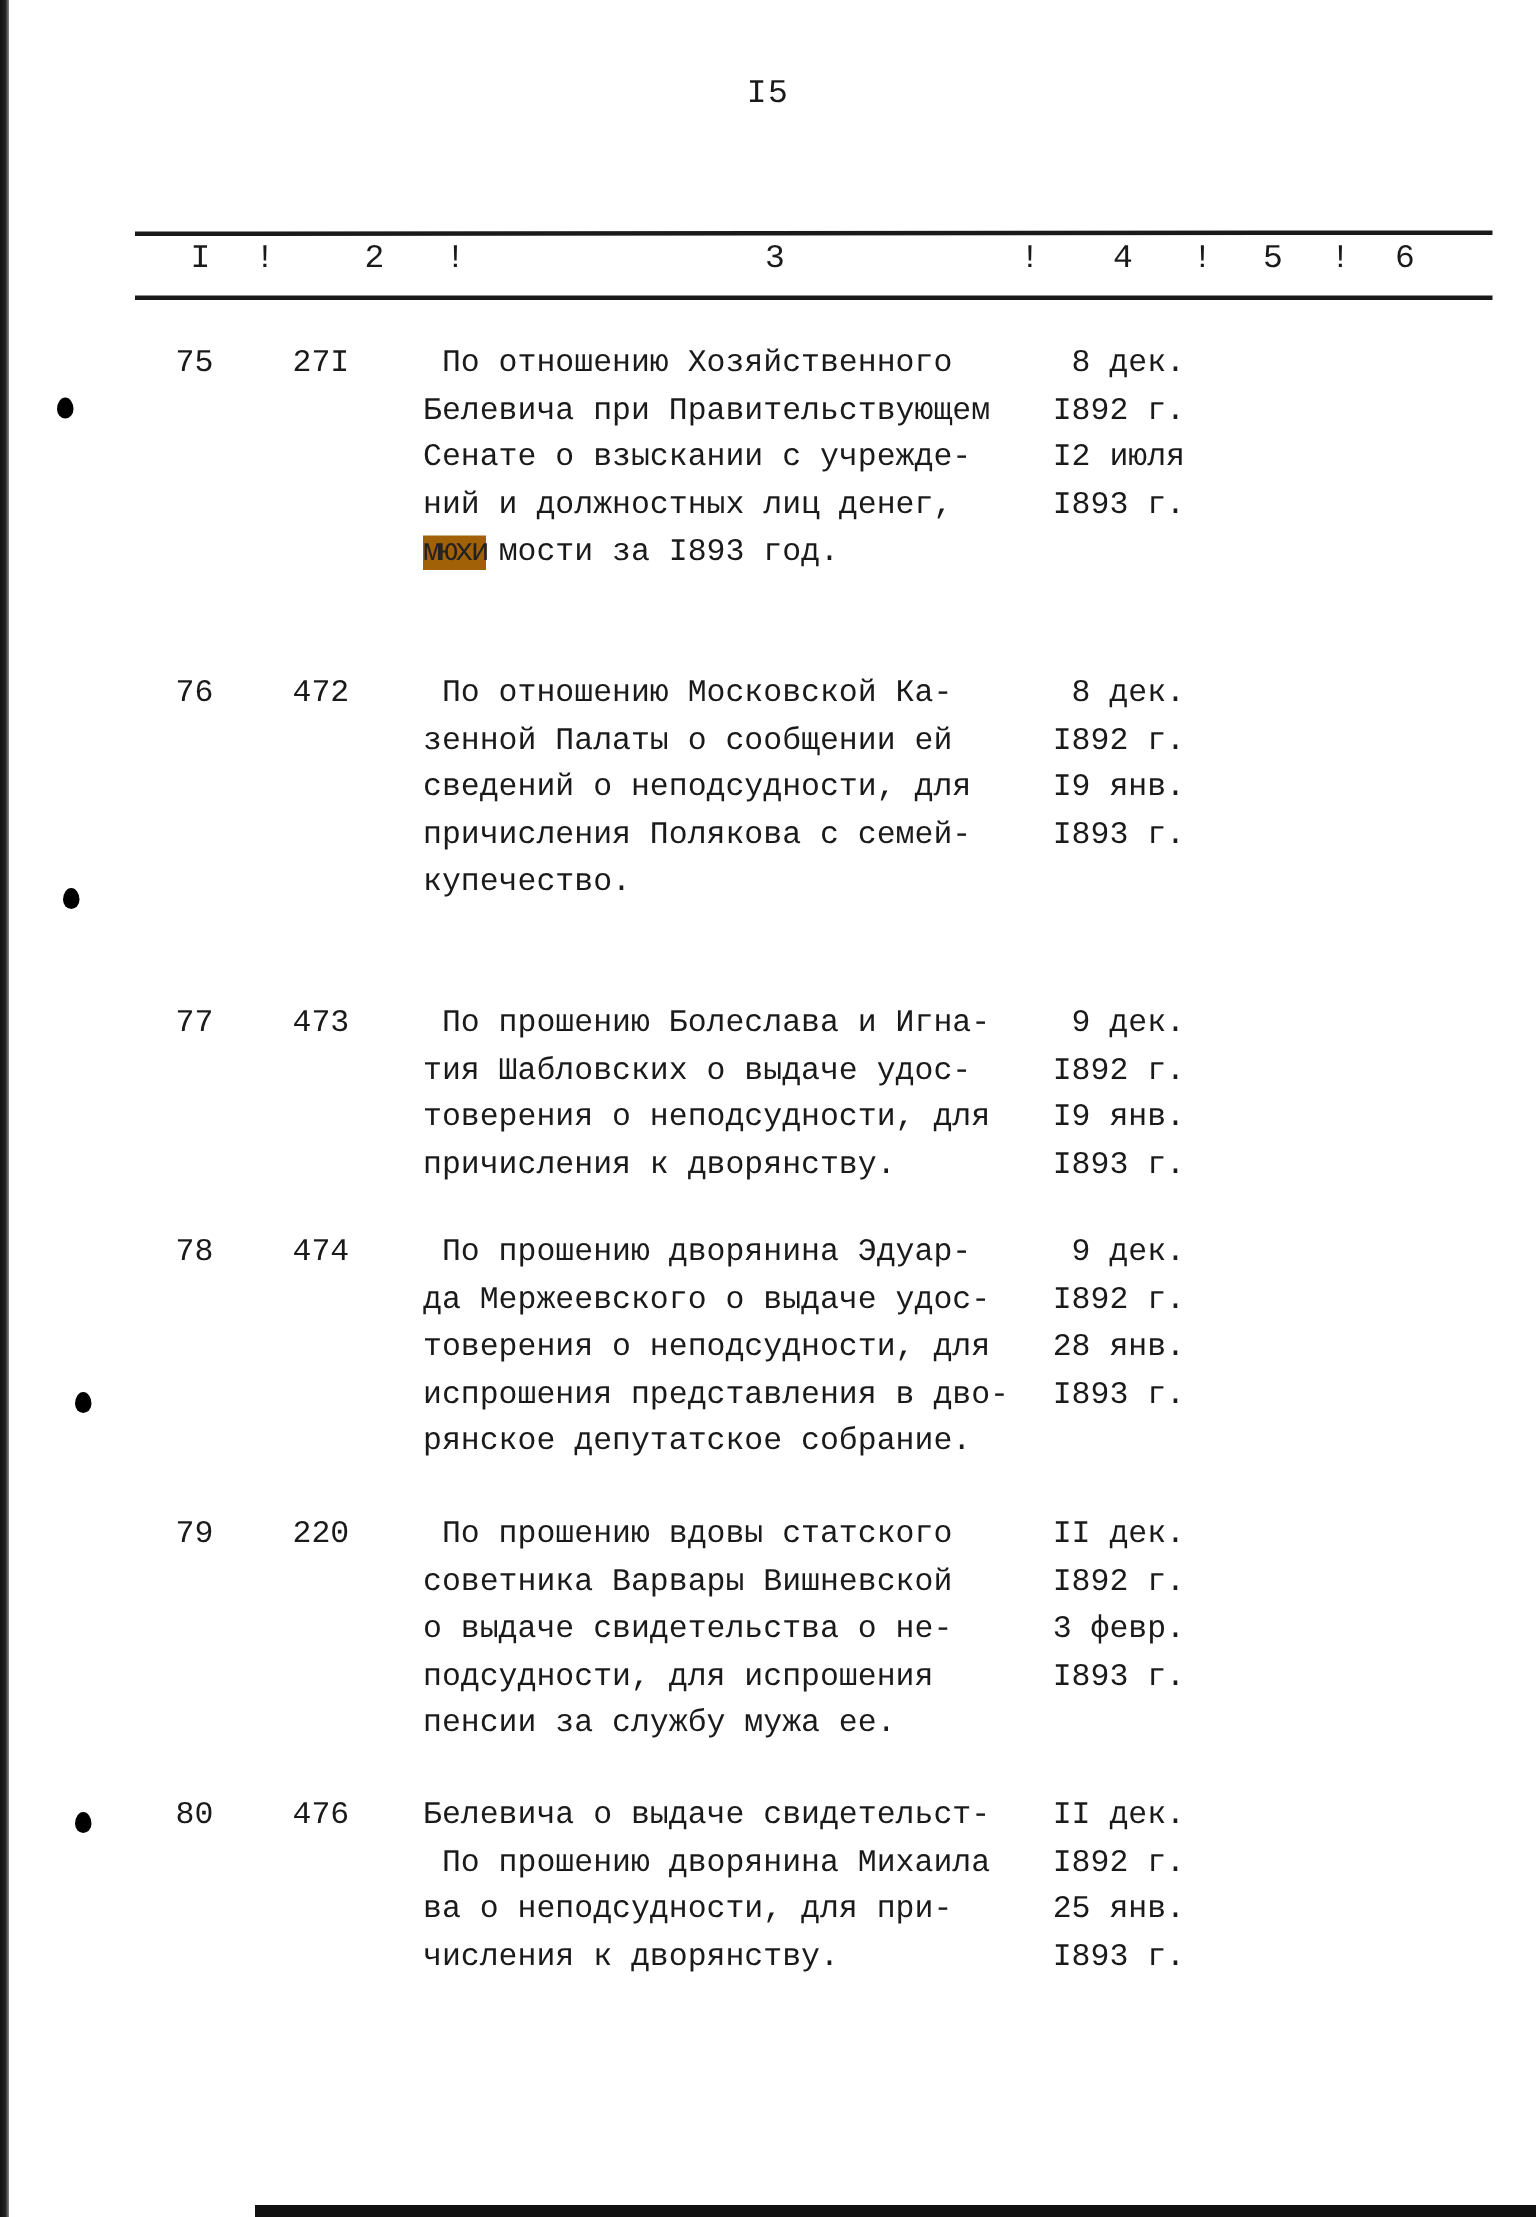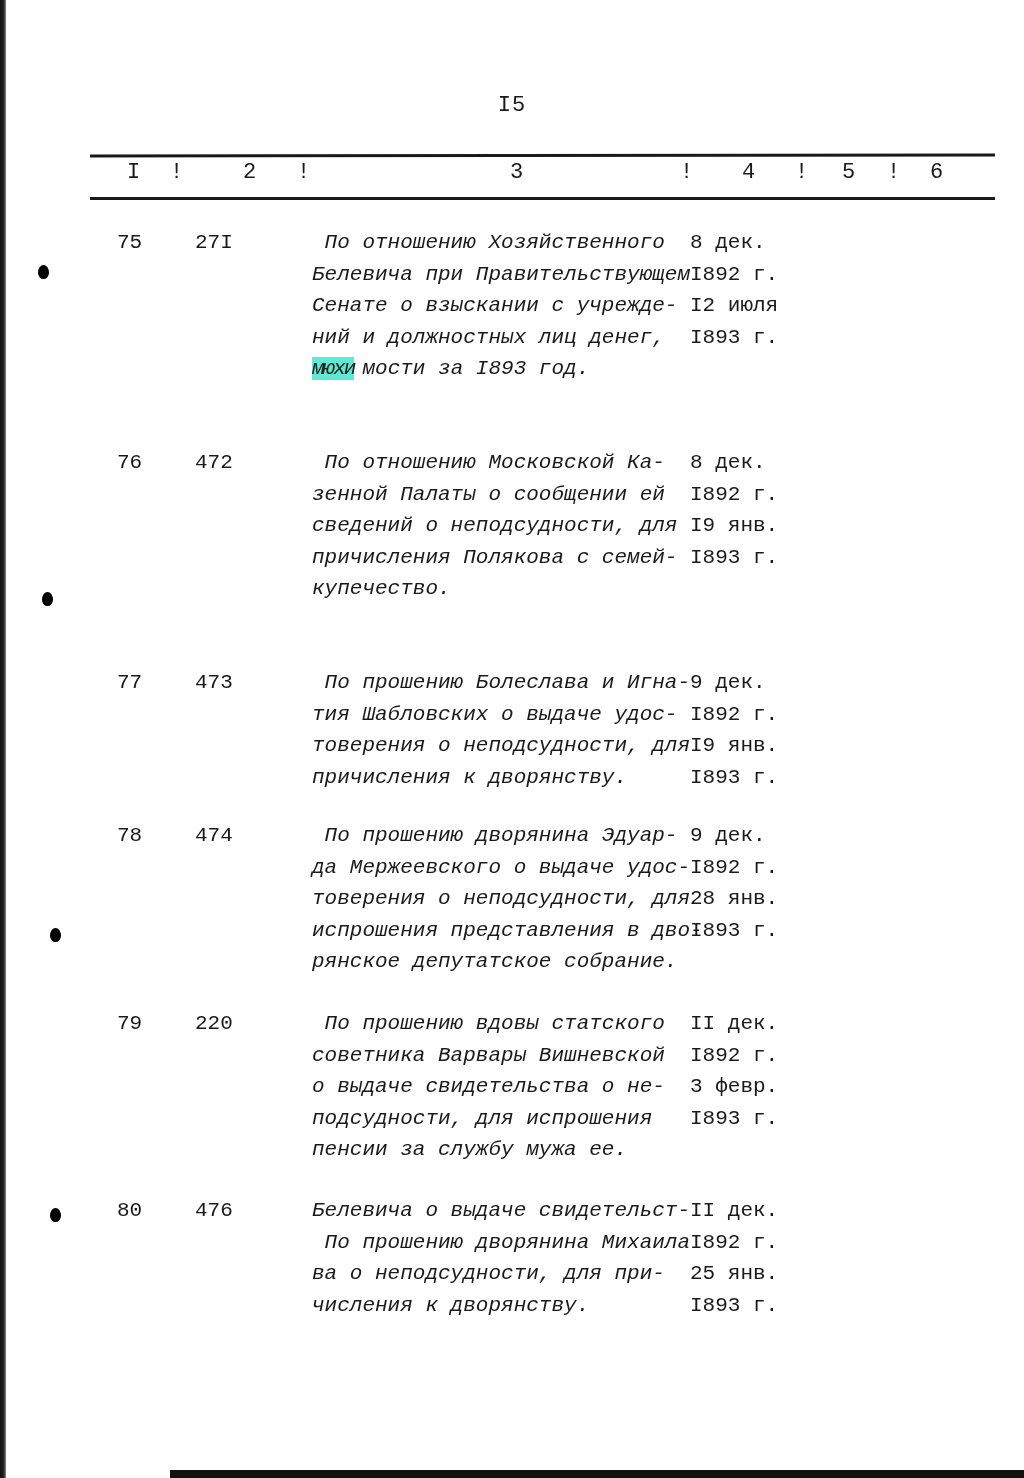--- a/index.html
+++ b/index.html
@@ -14,34 +14,34 @@
   }
   .bottom-edge {
     position: absolute; left: 170px; right: 0; top: 1470px; height: 8px;
     background: #111;
   }
   .punch { position: absolute; width: 11px; height: 14px; background: #000; border-radius: 50% 50% 50% 50% / 55% 55% 45% 45%; }
   .page-number {
     position: absolute; top: 50px; left: 0; width: 1024px; text-align: center;
     font-size: 22px; letter-spacing: 1px; padding-left: 0;
   }
-  .page-number span { position: relative; left: 0px; display: inline-block; margin-top: 43px; }
+  .page-number span { position: relative; left: 0px; display: inline-block; }
   .rule { position: absolute; left: 90px; width: 905px; height: 3px; background: #1a1a1a; }
   .rule.top { top: 154px; transform: skewY(-0.05deg); }
   .rule.bottom { top: 197px; }
   .header-row { position: absolute; top: 160px; left: 90px; width: 905px; height: 30px; font-size: 22px; }
   .header-row span { position: absolute; top: 0; }
   .row { position: absolute; left: 0; width: 1024px; font-size: 21px; line-height: 31.5px; }
   .row .c1 { position: absolute; left: 117px; top: 0; }
   .row .c2 { position: absolute; left: 195px; top: 0; }
-  .row .c3 { position: absolute; left: 312px; top: 0; width: 390px; font-style: italic; }
+  .row .c3 { position: absolute; left: 282px; top: 0; width: 390px; }
   .row .c3 .ln { display: block; white-space: pre; }
   .row .c4 { position: absolute; left: 690px; top: 0; width: 100px; }
-  .row .c4 .ln { display: block; white-space: pre; }
-  .struck { background: #5eead4; color: #222; letter-spacing: -2px; }
+  .row .c4 .ln { display: block; white-space: pre; text-align: right; }
+  .struck { background: #a16207; color: #222; letter-spacing: -2px; }
 </style>
 </head>
 <body>
 
 <div class="left-edge"></div>
 <div class="bottom-edge"></div>
 
 <div class="punch" style="left:38px;top:265px;"></div>
 <div class="punch" style="left:42px;top:592px;"></div>
 <div class="punch" style="left:50px;top:928px;"></div>

